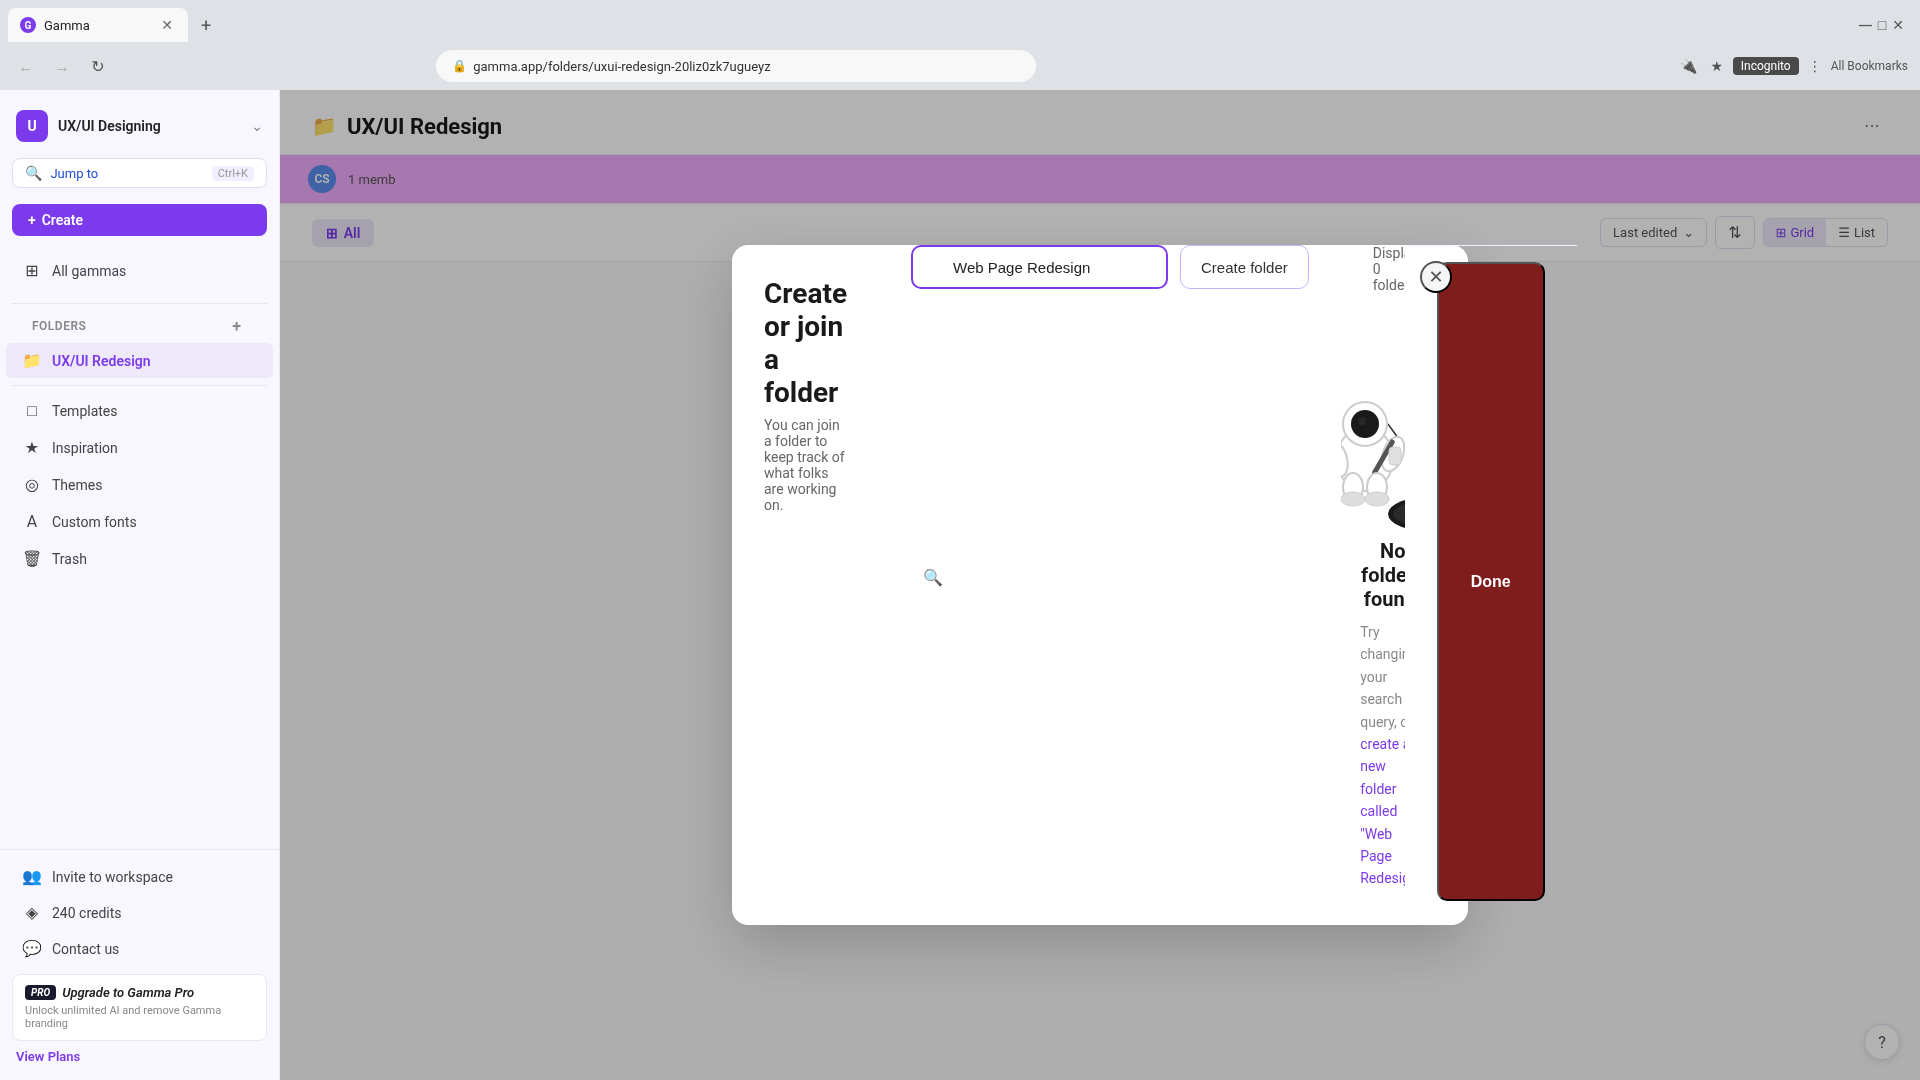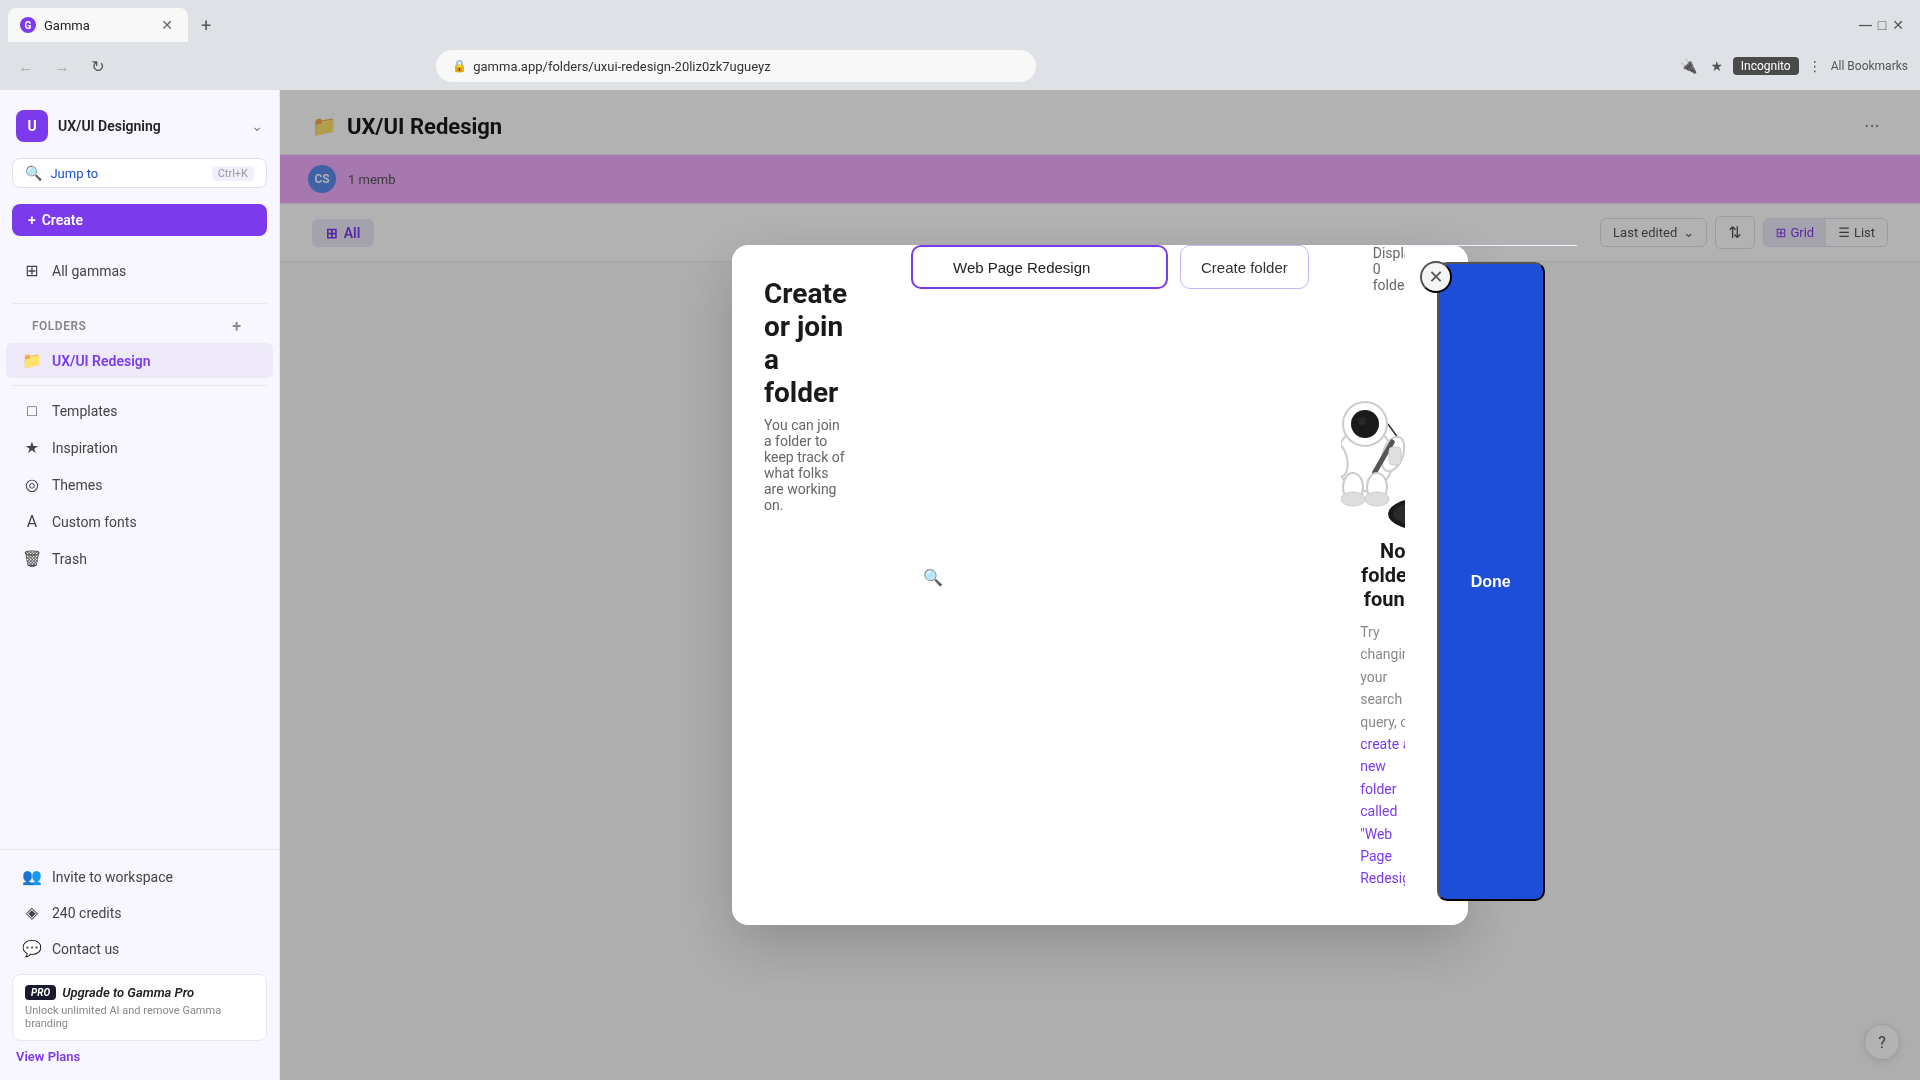--- a/index.html
+++ b/index.html
@@ -562,21 +562,21 @@
       cursor: pointer;
     }
     .modal-footer {
       padding: 16px 32px 24px;
       display: flex;
       justify-content: flex-end;
       border-top: 1px solid #f0eeff;
     }
     .done-btn {
       padding: 12px 32px;
-      background: #1d4ed8;
+      background: #7f1d1d;
       color: white;
       border-radius: 10px;
       font-size: 16px;
       font-weight: 700;
       cursor: pointer;
     }
 
     
     .help-btn {
       position: fixed;

